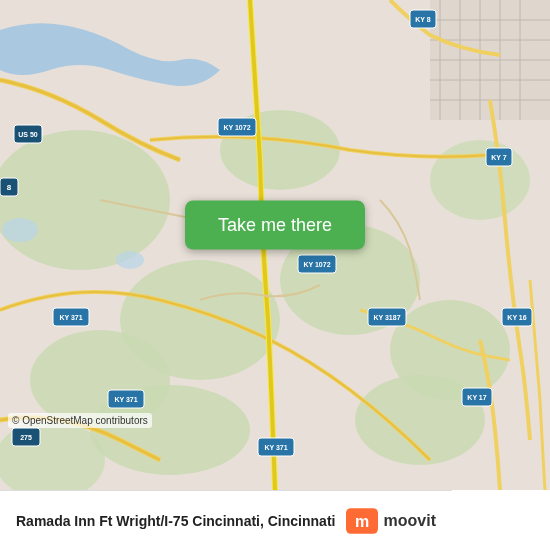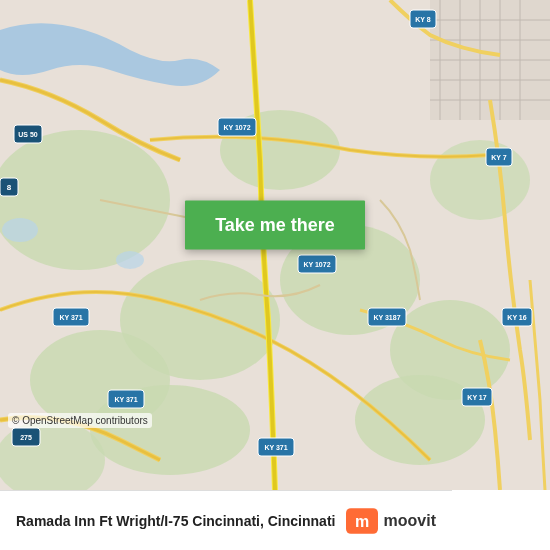--- a/index.html
+++ b/index.html
@@ -26,24 +26,24 @@
     }
 
     #take-me-there-btn {
       position: absolute;
       left: 50%;
       top: 46%;
       transform: translate(-50%, -50%);
       background-color: #4CAF50;
       color: white;
       border: none;
-      border-radius: 1px;
+      border-radius: 8px;
       padding: 14px 30px;
       font-size: 18px;
-      font-weight: 700;
+      font-weight: 400;
       cursor: pointer;
       display: flex;
       flex-direction: column;
       align-items: center;
       gap: 6px;
       min-width: 180px;
       box-shadow: 0 2px 8px rgba(0,0,0,0.3);
     }
 
     #bottom-bar {

